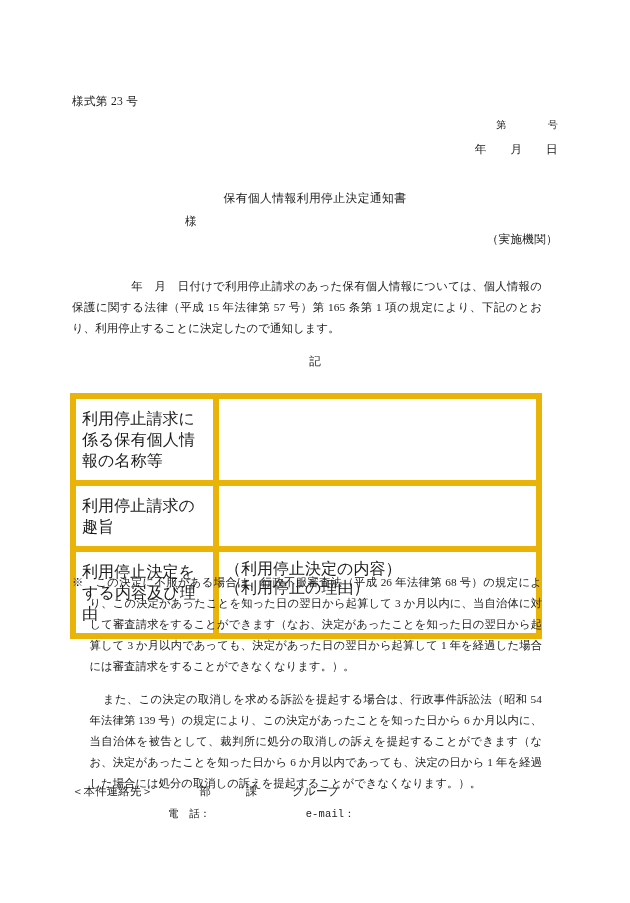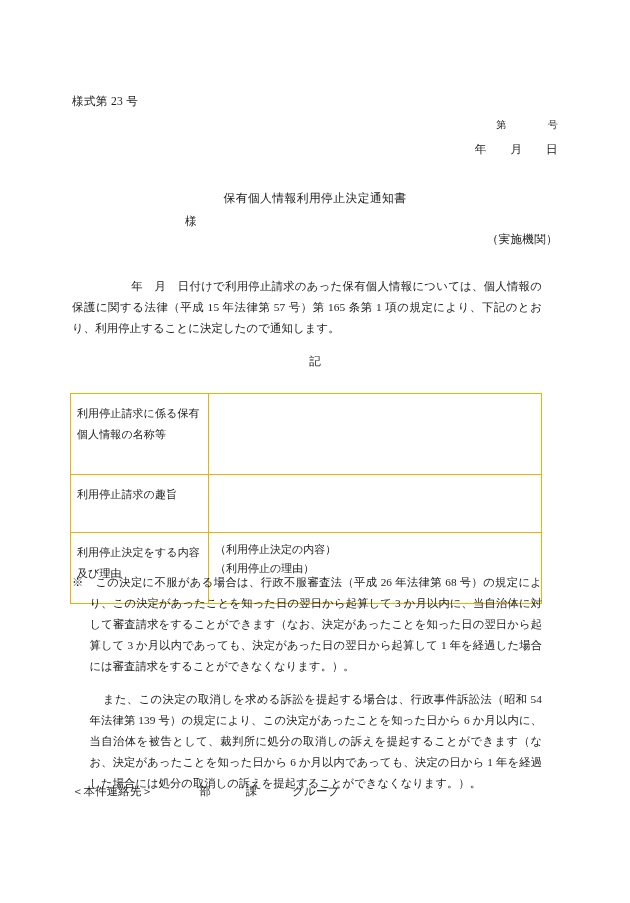--- a/index.html
+++ b/index.html
@@ -106,24 +106,24 @@
   
   .info-table {
     position: absolute;
     left: 70px;
     top: 393px;
     width: 472px;
     border-collapse: collapse;
     table-layout: fixed;
   }
   .info-table td {
-    border: 1px solid #eab308;
+    border: 6px solid #eab308;
     padding: 0;
     vertical-align: top;
-    font-size: 11px;
+    font-size: 16px;
   }
   .info-table td.label {
     width: 127px;
     padding: 9px 4px 9px 6px;
     line-height: 21px;
     letter-spacing: .1px;
   }
   .info-table td.value {
     padding: 7px 6px;
     line-height: 19px;
@@ -220,15 +220,16 @@
     </tbody>
   </table>
 
   <div class="notes">
     <p class="note-para first"><span>※</span>　<span>この決定に不服がある場合は、行政不服審査法（平成 26 年法律第 68 号）の規定により、この決定があったことを知った日の翌日から起算して 3 か月以内に、当自治体に対して審査請求をすることができます（なお、決定があったことを知った日の翌日から起算して 3 か月以内であっても、決定があった日の翌日から起算して 1 年を経過した場合には審査請求をすることができなくなります。）。</span></p>
     <p class="note-para second">また、この決定の取消しを求める訴訟を提起する場合は、行政事件訴訟法（昭和 54 年法律第 139 号）の規定により、この決定があったことを知った日から 6 か月以内に、当自治体を被告として、裁判所に処分の取消しの訴えを提起することができます（なお、決定があったことを知った日から 6 か月以内であっても、決定の日から 1 年を経過した場合には処分の取消しの訴えを提起することができなくなります。）。</p>
   </div>
 
   <div class="contact">
     <div class="contact-line-1">＜本件連絡先＞　　　　部　　　課　　　グループ</div>
+    <div class="contact-line-2 mono-ish">電　話：　　　　　　　　　e-mail：</div>
   </div>
 
 </div>
 
 </body></html>

